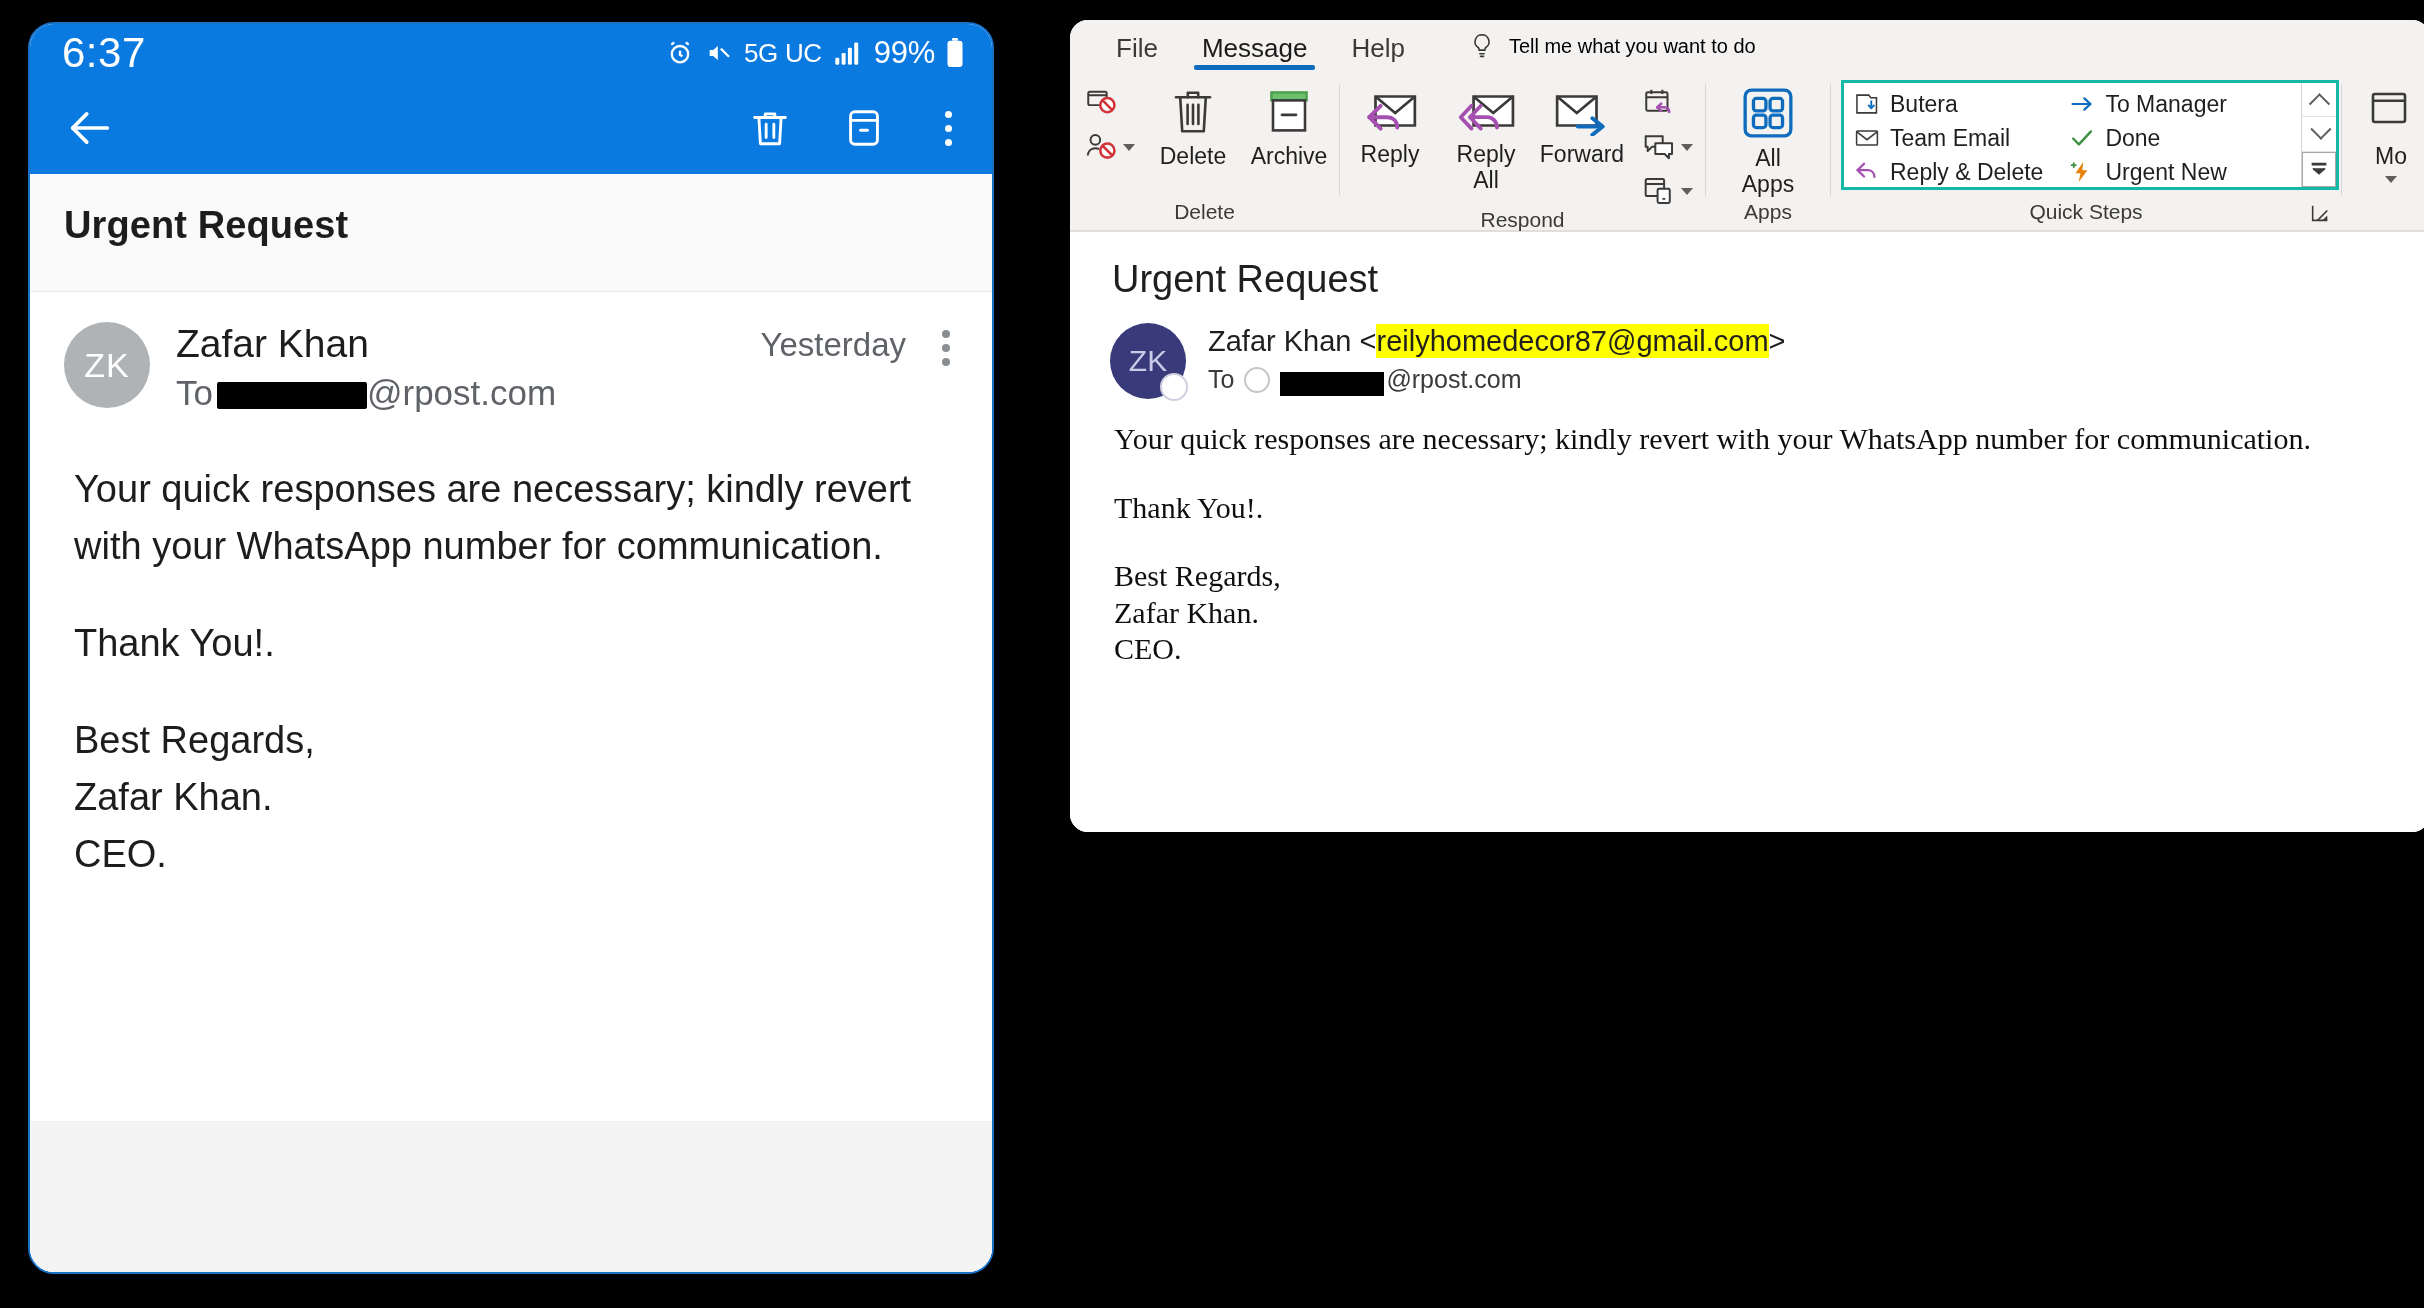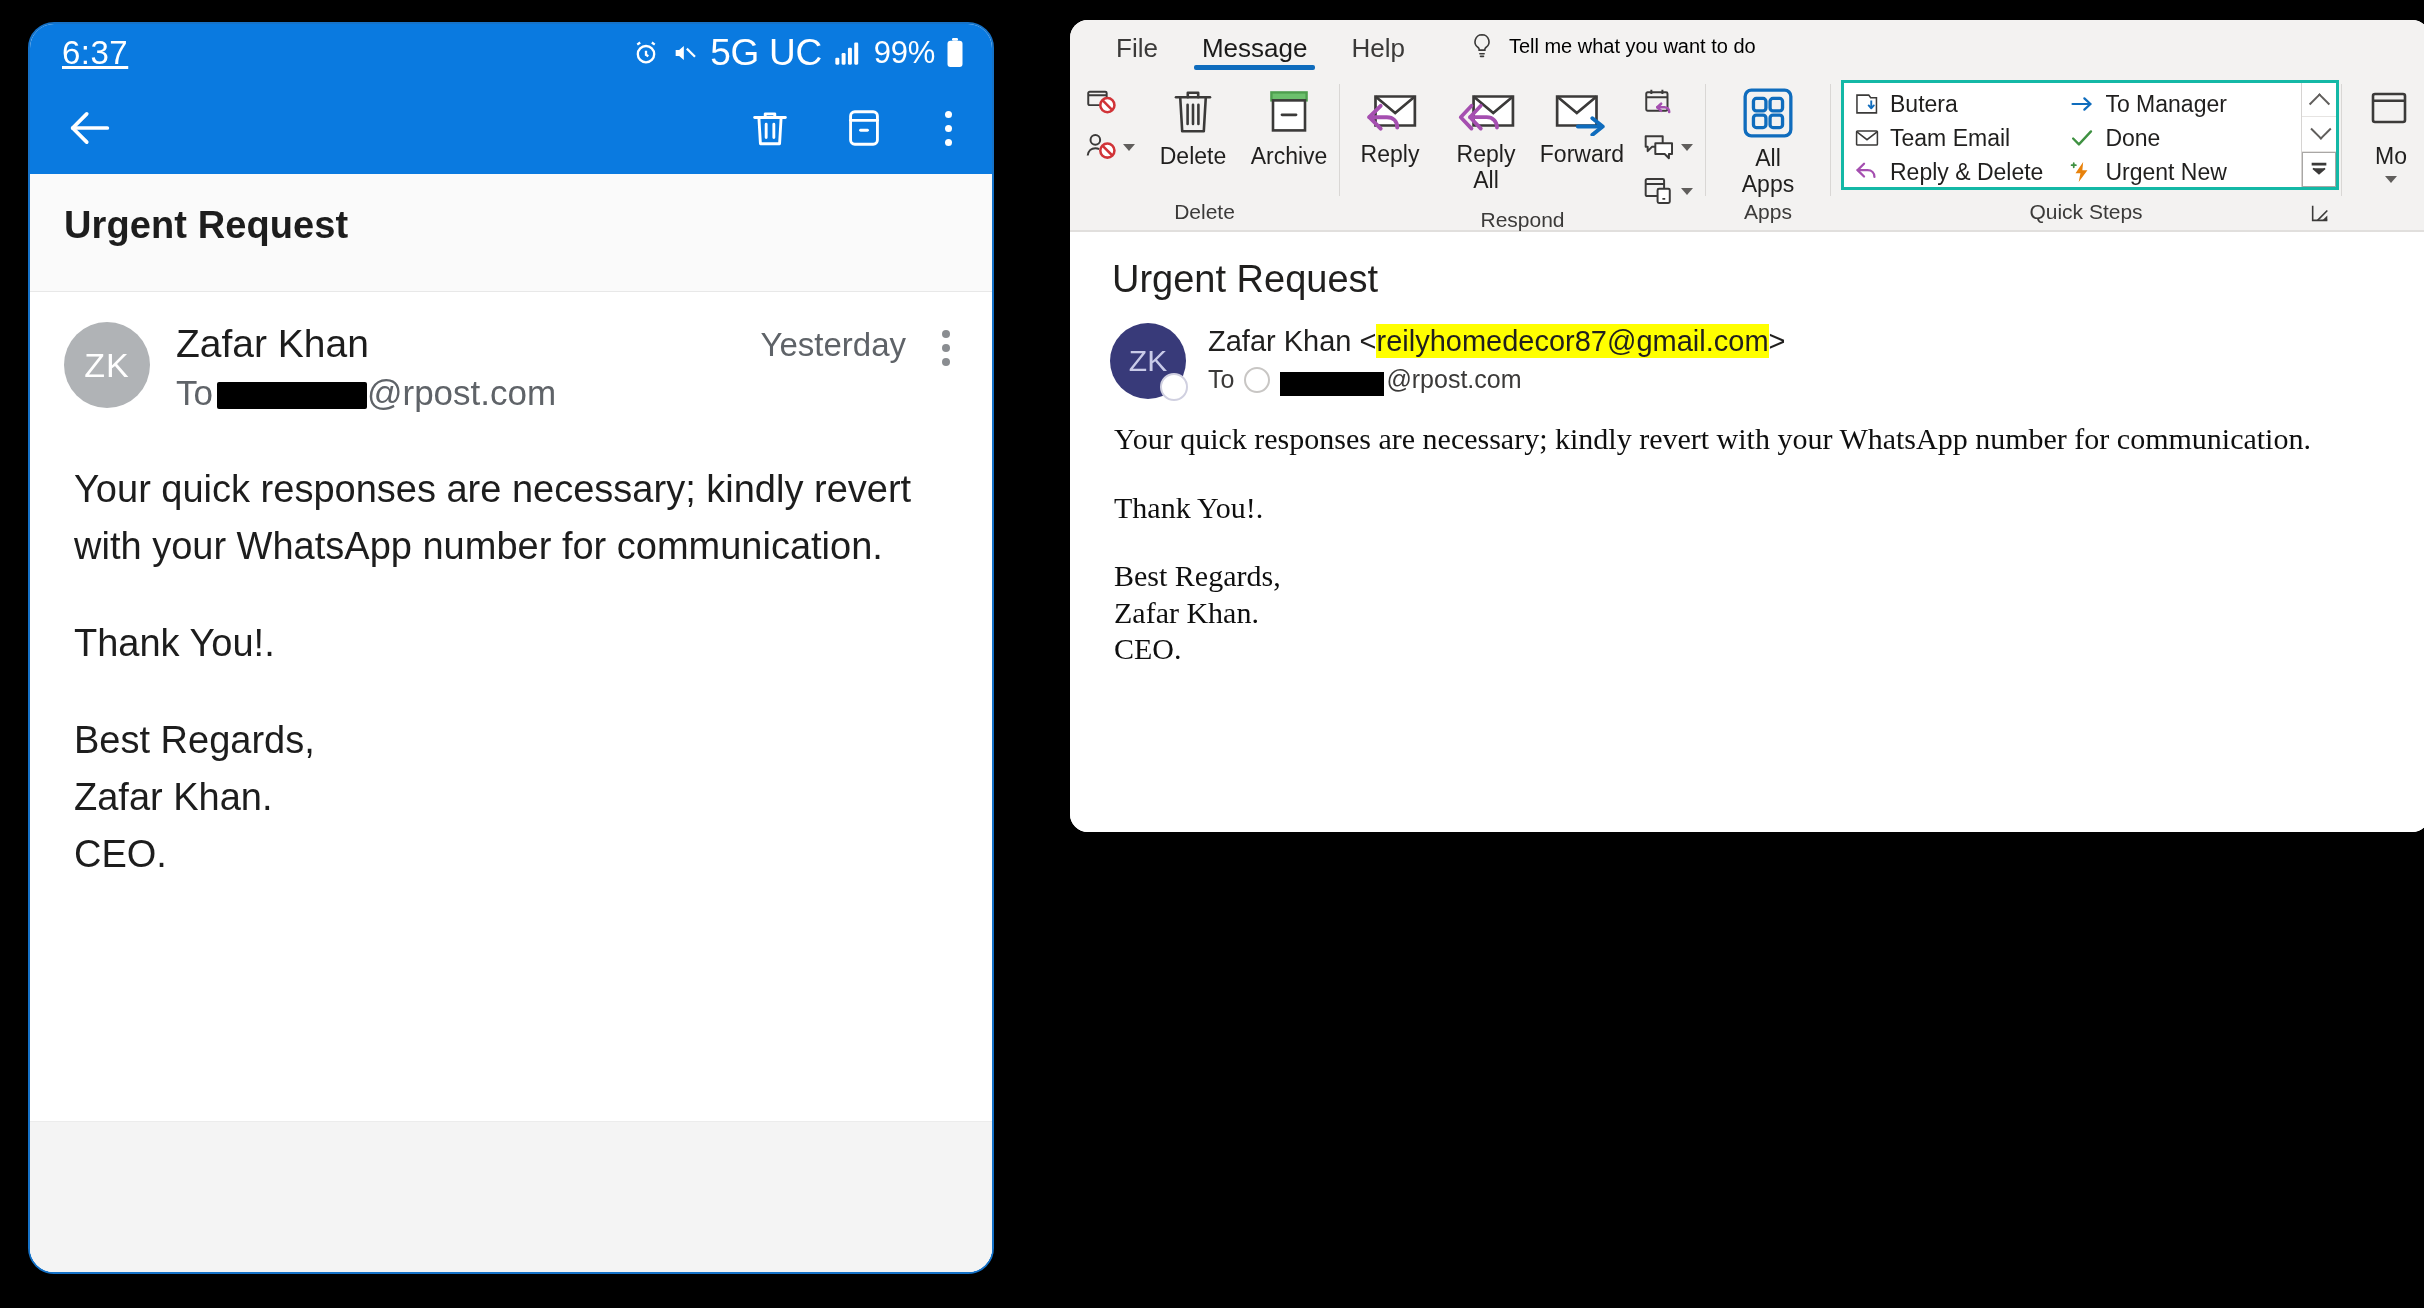--- a/index.html
+++ b/index.html
@@ -13,24 +13,24 @@
   .phone{
     position:absolute;left:28px;top:22px;width:962px;height:1248px;
     background:#ffffff;border:2px solid #1572c8;border-radius:26px;overflow:hidden;
     display:flex;flex-direction:column;
   }
   .phone-top{background:#0a7ae0;flex:0 0 auto;}
   .statusbar{
     height:58px;display:flex;align-items:center;justify-content:space-between;
     padding:0 28px 0 32px;color:#fff;
   }
-  .status-time{font-size:33px;letter-spacing:.5px;text-decoration:underline;}
+  .status-time{font-size:42px;letter-spacing:.5px;}
   .status-right{display:flex;align-items:center;gap:11px;}
   .status-right .sicon{display:flex;align-items:center;}
-  .net-text{font-size:37px;letter-spacing:-0.3px;}
+  .net-text{font-size:26px;letter-spacing:-0.3px;}
   .batt-text{font-size:31px;letter-spacing:-0.3px;margin-left:2px;}
 
   .appbar{
     height:92px;display:flex;align-items:center;justify-content:space-between;
     padding:0 30px 0 34px;
   }
   .appbar-right{display:flex;align-items:center;gap:48px;}
   .kebab{display:flex;flex-direction:column;gap:7px;align-items:center;padding:6px 10px;}
   .kebab i{display:block;width:7px;height:7px;border-radius:50%;background:#fff;}
 

